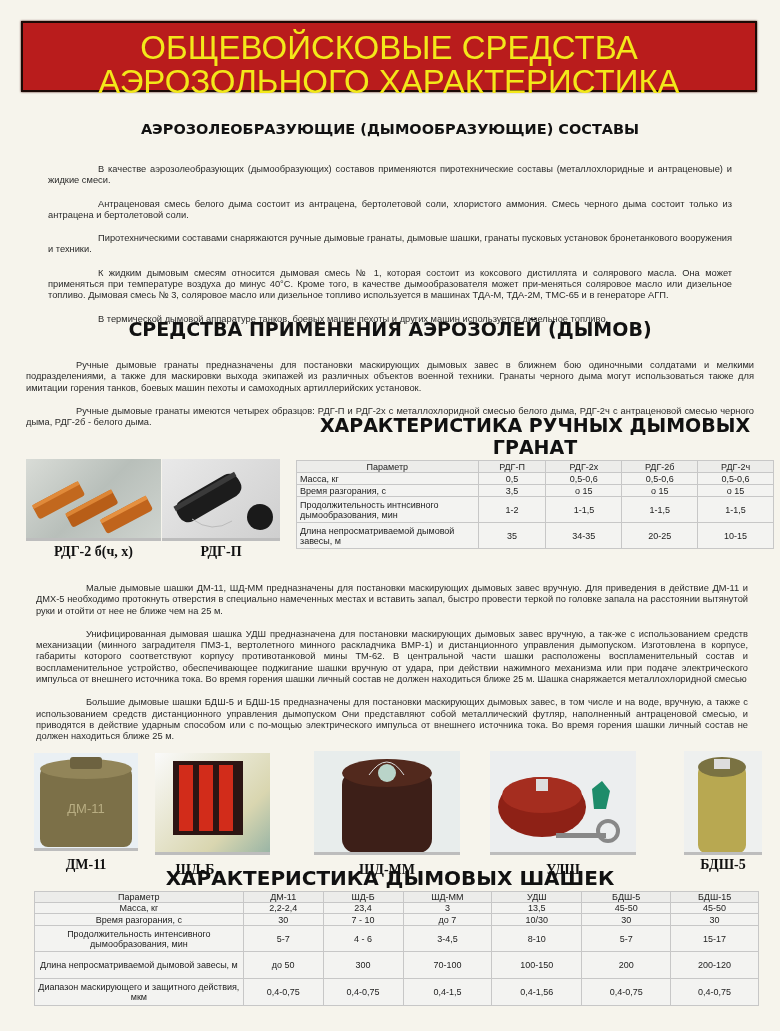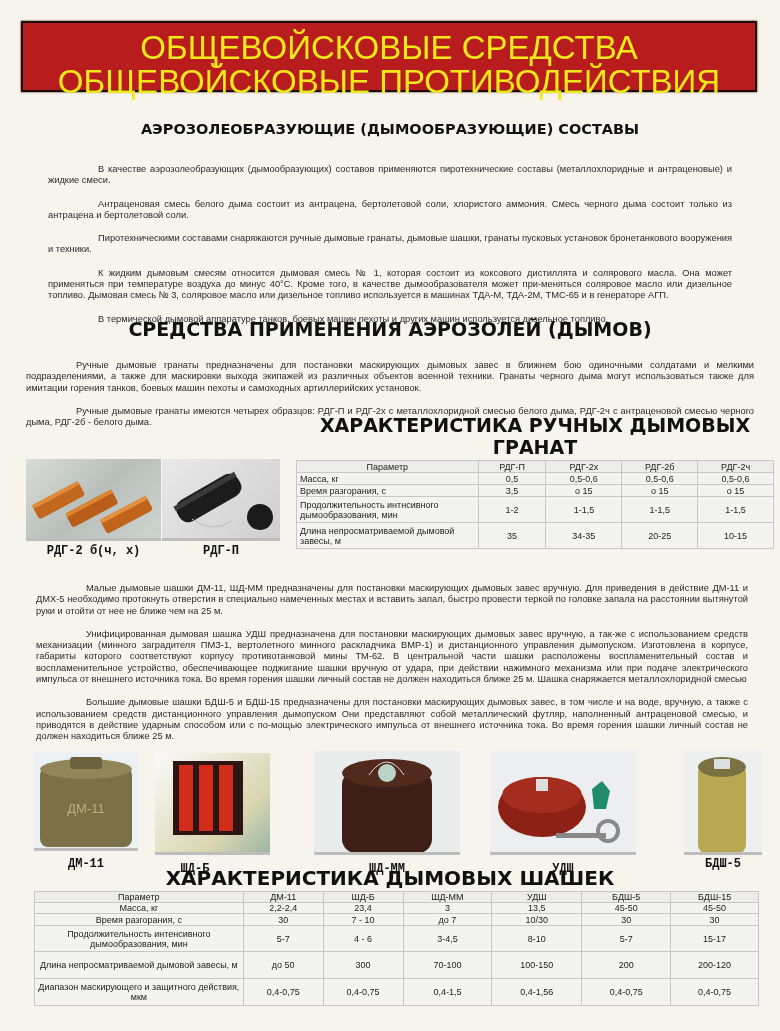--- a/index.html
+++ b/index.html
@@ -4,32 +4,32 @@
 <style>
   html,body{margin:0;padding:0;}
   body{width:780px;height:1031px;background:#f6f4ec;position:relative;overflow:hidden;font-family:"Liberation Sans",sans-serif;color:#222;}
   .banner{position:absolute;left:21px;top:21px;width:736px;height:71px;background:#b91c1c;border:2px solid #1c0a06;box-sizing:border-box;box-shadow:0 0 2px #4a1a10;text-align:center;}
   .banner .l{color:#f3e81a;font-size:33px;line-height:34px;font-family:"Liberation Sans",sans-serif;letter-spacing:0px;}
   .banner .l1{margin-top:8px;}
   .h2{position:absolute;left:0;width:780px;text-align:center;font-weight:bold;color:#111;font-family:"DejaVu Sans",sans-serif;}
   .para{position:absolute;font-size:9.3px;line-height:11.3px;color:#2a2a2a;text-align:justify;}
   .para p{margin:12px;text-indent:50px;}
   .photo{position:absolute;border-bottom:3px solid #bdbdbd;box-sizing:border-box;overflow:hidden;}
-  .cap{position:absolute;font-weight:bold;font-size:12px;color:#111;text-align:center;font-family:Liberation Mono, monospace;}
+  .cap{position:absolute;font-weight:bold;font-size:14px;color:#111;text-align:center;font-family:Liberation Serif, serif;}
   table{border-collapse:collapse;position:absolute;font-size:9px;color:#222;}
   td,th{border:1px solid #c7c7c7;padding:0 3px;font-weight:normal;}
   th{background:#ececea;}
   td{background:#f3f3f1;}
 </style>
 </head>
 <body>
 
 <div class="banner">
   <div class="l l1">ОБЩЕВОЙСКОВЫЕ СРЕДСТВА</div>
-  <div class="l">ОБЩЕВОЙСКОВЫЕ ПРОТИВОДЕЙСТВИЯ</div>
+  <div class="l">АЭРОЗОЛЬНОГО ХАРАКТЕРИСТИКА</div>
 </div>
 
 <div class="h2" style="top:121px;font-size:14.5px;">АЭРОЗОЛЕОБРАЗУЮЩИЕ (ДЫМООБРАЗУЮЩИЕ) СОСТАВЫ</div>
 <div class="para" style="left:36px;top:152px;width:708px;">
   <p>В качестве аэрозолеобразующих (дымообразующих) составов применяются пиротехнические составы (металлохлоридные и антраценовые) и жидкие смеси.</p>
   <p>Антраценовая смесь белого дыма состоит из антрацена, бертолетовой соли, хлористого аммония. Смесь черного дыма состоит только из антрацена и бертолетовой соли.</p>
   <p>Пиротехническими составами снаряжаются ручные дымовые гранаты, дымовые шашки, гранаты пусковых установок бронетанкового вооружения и техники.</p>
   <p>К жидким дымовым смесям относится дымовая смесь № 1, которая состоит из коксового дистиллята и солярового масла. Она может применяться при температуре воздуха до минус 40°С. Кроме того, в качестве дымообразователя может при-меняться соляровое масло или дизельное топливо. Дымовая смесь № 3, соляровое масло или дизельное топливо используется в машинах ТДА-М, ТДА-2М, ТМС-65 и в генераторе АГП.</p>
   <p>В термической дымовой аппаратуре танков, боевых машин пехоты и других машин используется дизельное топливо.</p>
 </div>

